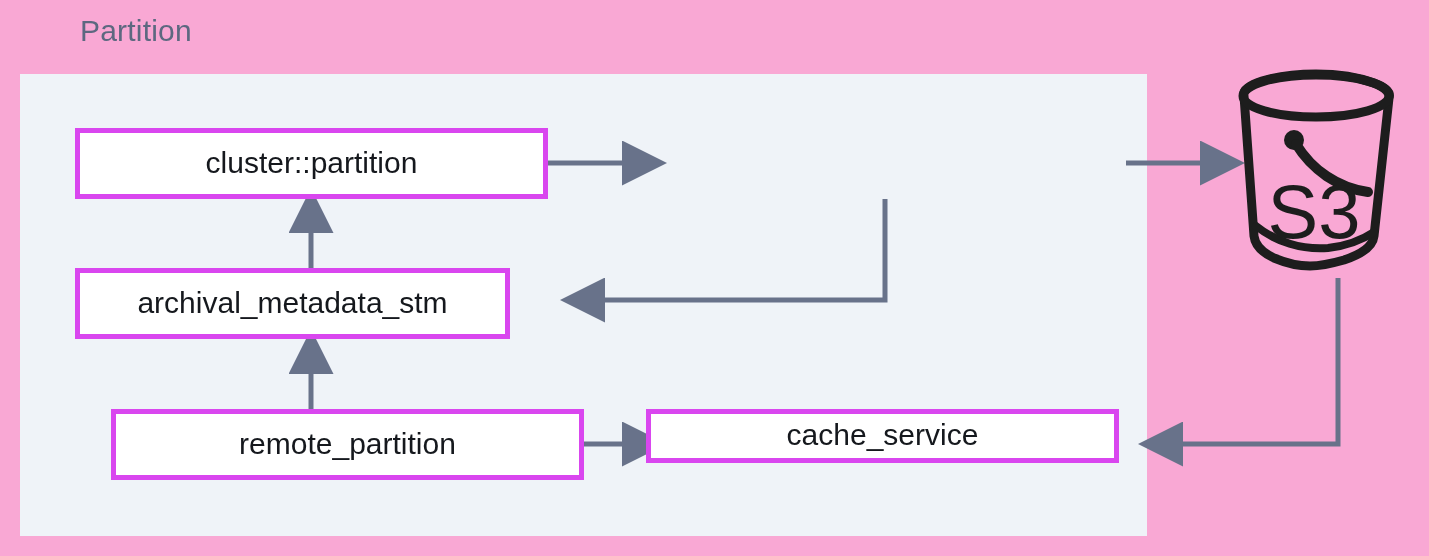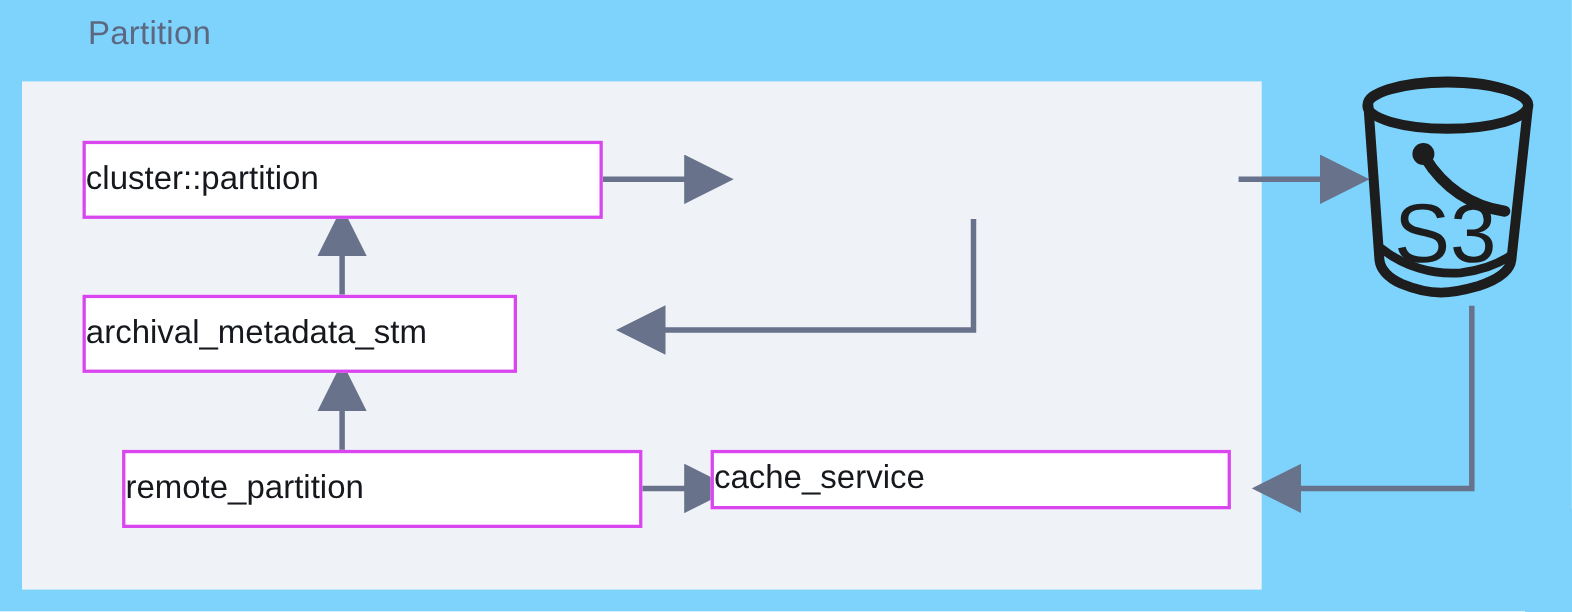--- a/index.html
+++ b/index.html
@@ -7,21 +7,21 @@
     padding: 0;
     background: #ffffff;
   }
   body {
     font-family: "Liberation Sans", sans-serif;
   }
   #canvas {
     position: relative;
     width: 1429px;
     height: 556px;
-    background: #7dd3fc;
+    background: #f9a8d4;
     overflow: hidden;
   }
   .panel {
     position: absolute;
     left: 20px;
     top: 74px;
     width: 1127px;
     height: 462px;
     background: #eff3f8;
   }
@@ -31,24 +31,24 @@
     top: 14px;
     font-size: 30px;
     color: #5d6880;
     letter-spacing: 0.2px;
     white-space: nowrap;
   }
   .node {
     position: absolute;
     box-sizing: border-box;
     background: #ffffff;
-    border: 3px solid #d946ef;
+    border: 5px solid #d946ef;
     display: flex;
     align-items: center;
-    justify-content: flex-start;
+    justify-content: center;
     color: #15181d;
     font-size: 30px;
     white-space: nowrap;
   }
   .node-label {
     line-height: 1;
     padding-bottom: 2px;
   }
   svg.edges {
     position: absolute;
@@ -101,21 +101,21 @@
     <path d="M548,444 L627,444" stroke="#68728a" stroke-width="5" fill="none" marker-end="url(#ah-r)"></path>
 
     <path d="M1338,278 L1338,444 L1178,444" stroke="#68728a" stroke-width="5" fill="none" stroke-linejoin="miter" marker-end="url(#ah-l)"></path>
   </svg>
 
   <div class="node" style="left:75px; top:128px; width:473px; height:71px;">
     <span class="node-label">cluster::partition</span>
   </div>
 
 
-  <div class="node" style="left:75px; top:268px; width:395px; height:71px;">
+  <div class="node" style="left:75px; top:268px; width:435px; height:71px;">
     <span class="node-label">archival_metadata_stm</span>
   </div>
 
   <div class="node" style="left:75px; top:409px; width:473px; height:71px;margin-left:36px;">
     <span class="node-label">remote_partition</span>
   </div>
 
   <div class="node" style="left:646px; top:409px; width:473px; height:54px;">
     <span class="node-label">cache_service</span>
   </div>

